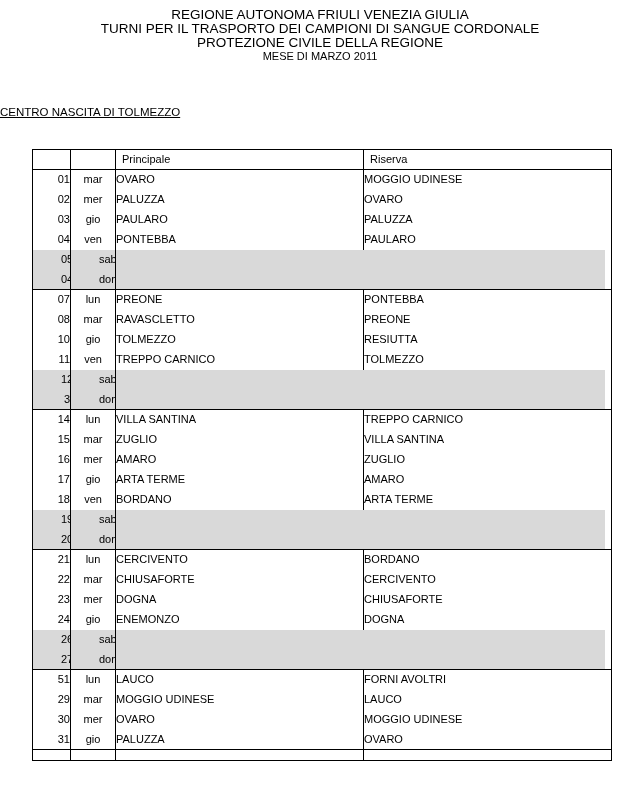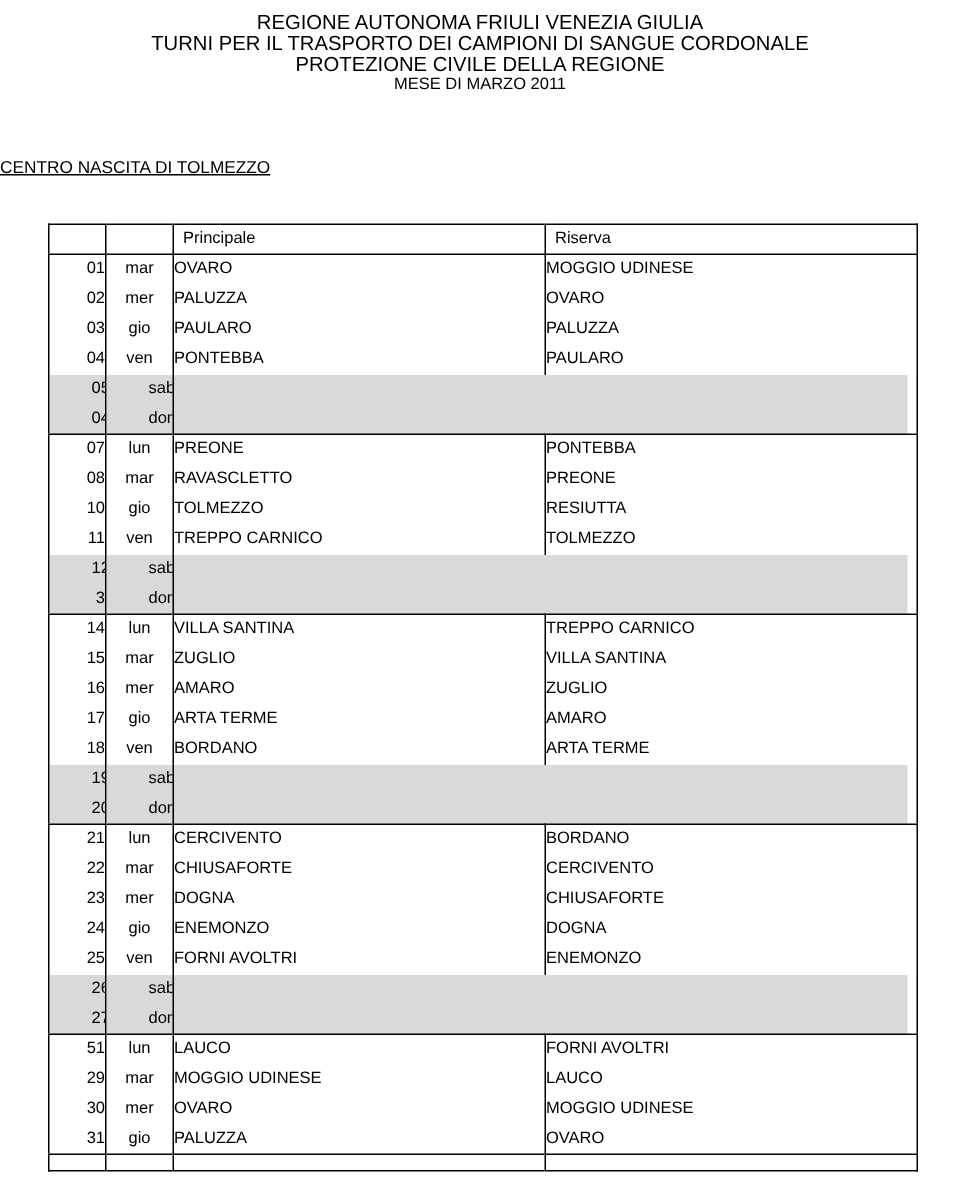--- a/index.html
+++ b/index.html
@@ -199,26 +199,20 @@
     <td class="c-dow">mer</td>
     <td class="c-pri">DOGNA</td>
     <td class="c-ris">CHIUSAFORTE</td>
   </tr>
       <tr>
     <td class="c-num">24</td>
     <td class="c-dow">gio</td>
     <td class="c-pri">ENEMONZO</td>
     <td class="c-ris">DOGNA</td>
   </tr>
-      <tr>
-    <td class="c-num">25</td>
-    <td class="c-dow">ven</td>
-    <td class="c-pri">FORNI AVOLTRI</td>
-    <td class="c-ris">ENEMONZO</td>
-  </tr>
       <tr class="weekend">
     <td class="c-num">26</td>
     <td class="c-dow">sab</td>
     <td class="c-pri"></td>
     <td class="c-ris"></td>
   </tr>
       <tr class="weekend">
     <td class="c-num">27</td>
     <td class="c-dow">dom</td>
     <td class="c-pri"></td>

